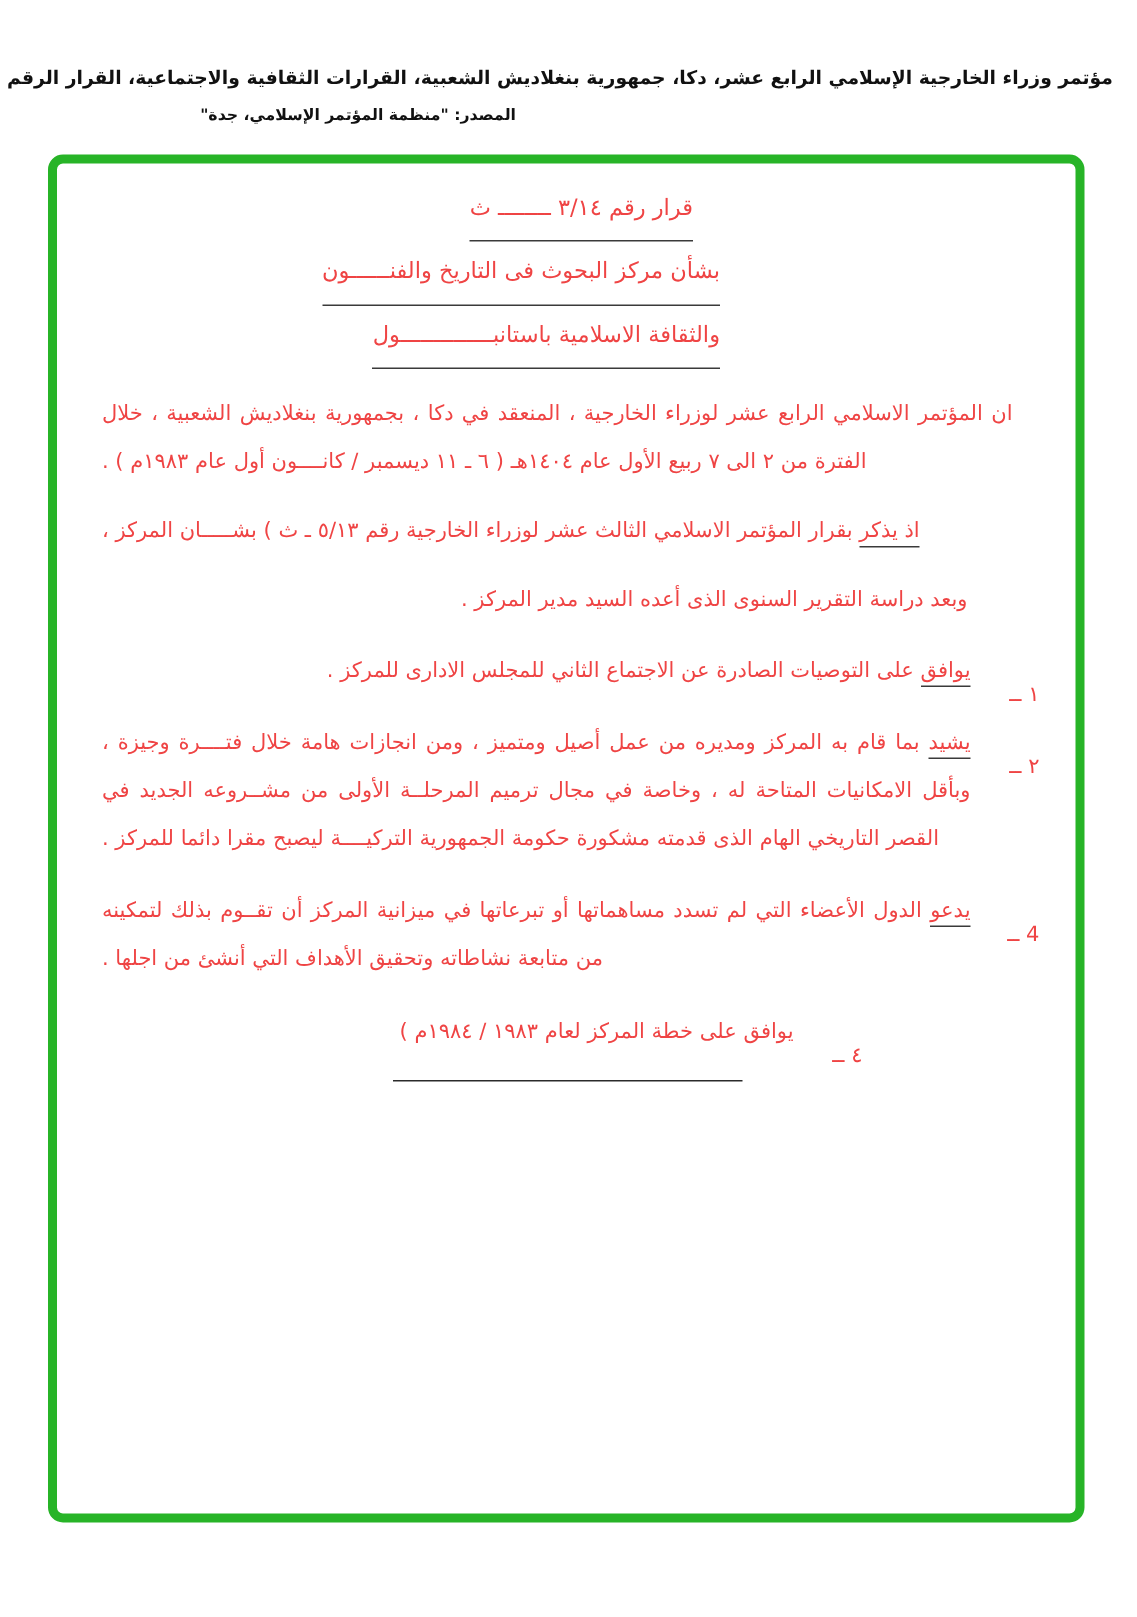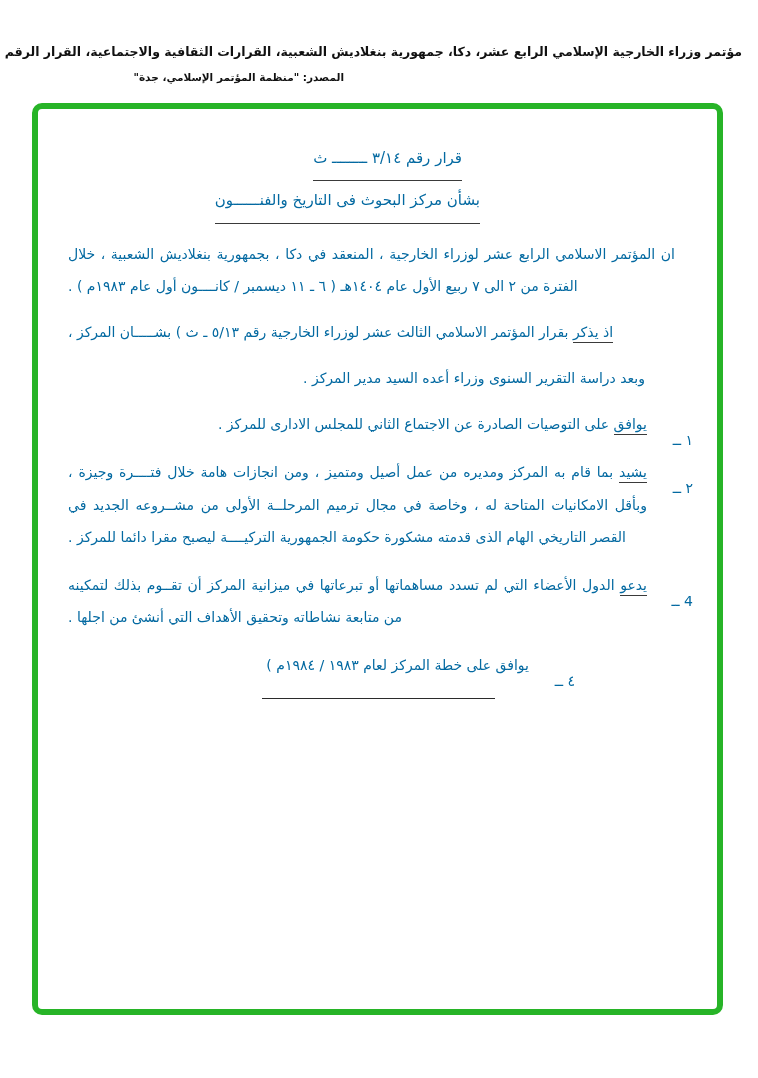--- a/index.html
+++ b/index.html
@@ -49,23 +49,22 @@
     border: 6px solid #27b427;
     border-radius: 10px;
     background: #ffffff;
     overflow: hidden;
   }
   .doc-content {
     direction: rtl;
     padding: 6px 24px 0 30px;
     font-size: 14px;
     line-height: 2.3;
-    color: #0369a1;
+    color: #ef4444;
     text-align: right;
-    margin-top: 20px;
   }
   
   .title-block {
     margin: 4px 0 14px 0;
     line-height: 2.55;
     font-size: 15px;
   }
   .title-line { display: block; }
   .title-line.l1 { margin-right: 231px; }
   .title-line.l2 { margin-right: 213px; }
@@ -126,34 +125,37 @@
   <div class="doc-frame">
     <div class="doc-content">
 
       <div class="title-block">
         <span class="title-line l1">
           <span>قرار رقم ٣/١٤ ــــــــ ث</span>
         </span>
         <span class="title-line l2">
           <span>بشأن مركز البحوث فى التاريخ والفنــــــون</span>
         </span>
+        <span class="title-line l3">
+          <span>والثقافة الاسلامية باستانبــــــــــــــول</span>
+        </span>
       </div>
 
       <p class="para">
         <span>ان المؤتمر الاسلامي الرابع عشر لوزراء الخارجية ، المنعقد في دكا ، بجمهورية بنغلاديش الشعبية ، خلال الفترة من ٢ الى ٧ ربيع الأول عام ١٤٠٤هـ ( ٦ ـ ١١ ديسمبر / كانــــون أول عام ١٩٨٣م ) .</span>
       </p>
 
       <p class="para">
         <span class="underlined-lead">اذ يذكر</span><span> بقرار المؤتمر الاسلامي الثالث عشر لوزراء الخارجية رقم ٥/١٣ ـ ث ) بشـــــان المركز ،</span>
       </p>
 
 
 
       <p class="para single">
-        <span>وبعد دراسة التقرير السنوى وزراء أعده السيد مدير المركز .</span>
+        <span>وبعد دراسة التقرير السنوى الذى أعده السيد مدير المركز .</span>
       </p>
 
       <div class="item single">
         <span class="item-number">١ ــ</span>
         <span class="underlined-lead">يوافق</span><span> على التوصيات الصادرة عن الاجتماع  الثاني للمجلس الادارى للمركز .</span>
       </div>
 
       <div class="item">
         <span class="item-number">٢ ــ</span>
         <span class="underlined-lead">يشيد</span><span> بما قام به المركز ومديره من عمل أصيل ومتميز ، ومن انجازات هامة خلال فتــــرة وجيزة ، وبأقل  الامكانيات المتاحة له ، وخاصة في مجال ترميم المرحلــة الأولى من مشــروعه الجديد  في القصر التاريخي الهام الذى قدمته مشكورة حكومة الجمهورية التركيــــة ليصبح  مقرا دائما للمركز .</span>

